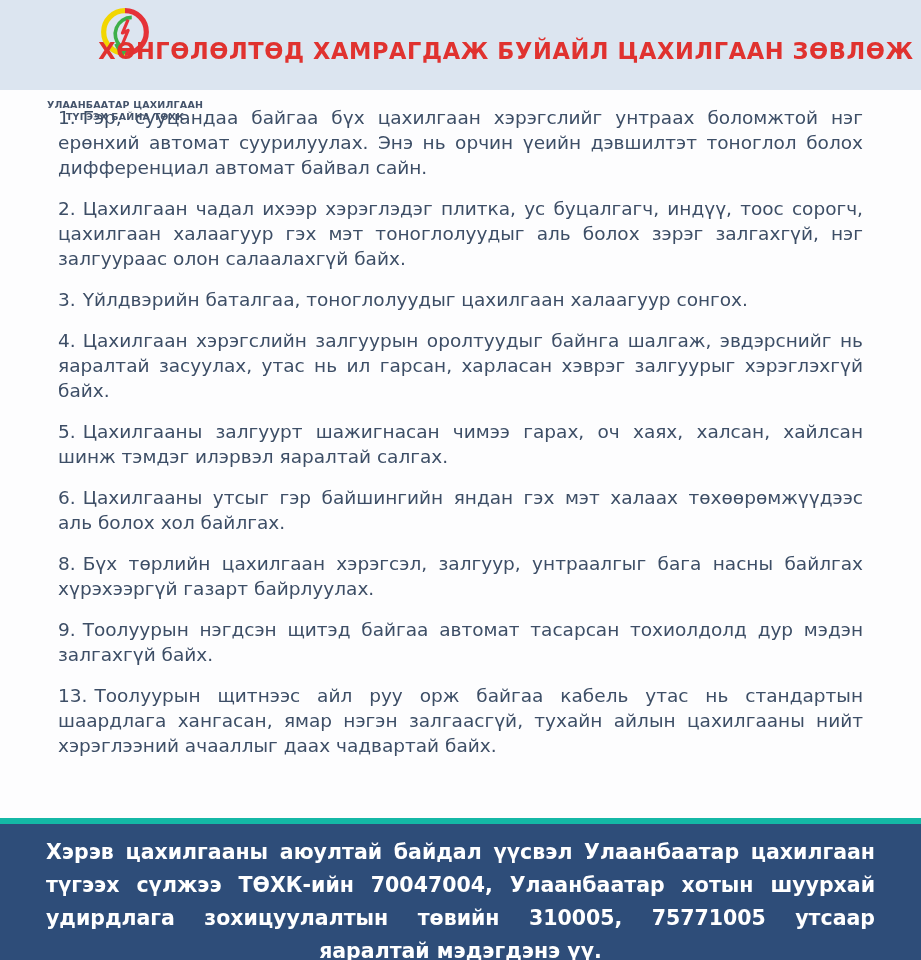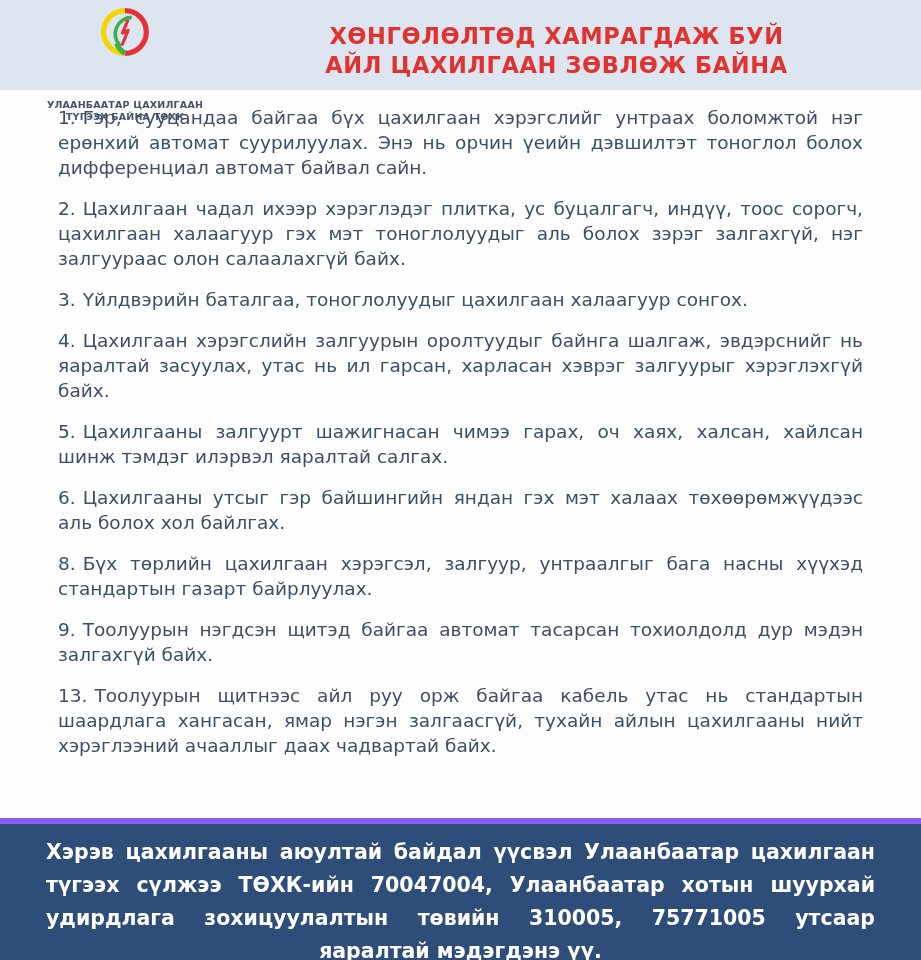--- a/index.html
+++ b/index.html
@@ -27,21 +27,21 @@
   }
   .logo-circle{width:52px;height:52px;display:block;}
   .logo-caption{
     margin-top:3px;
     font-size:9.5px;font-weight:bold;line-height:1.3;
     color:#44536b;text-align:center;letter-spacing:.2px;
     white-space:nowrap;
   }
   .title-block{
     position:absolute;left:192px;right:0;top:0;height:102px;
-    display:flex;flex-direction:column;justify-content:center;align-items:center;
+    display:flex;flex-direction:row;justify-content:center;align-items:center;
   }
   .title-line{
     color:#e0322f;font-weight:bold;
     font-size:22.5px;line-height:29px;letter-spacing:.6px;
     text-align:center;white-space:nowrap;
   }
   
   .main{
     flex:1 1 auto;
     padding:15px 58px 0 58px;
@@ -51,21 +51,21 @@
     margin:0 0 16px 0;
     color:#3d4e66;
     font-size:18.5px;line-height:25px;
     text-align:justify;
   }
   .advice-item .num{margin-right:7px;}
   
   .footer{
     flex:0 0 142px;height:142px;
     background:#2e4d79;
-    border-top:6px solid #8b5cf6;
+    border-top:6px solid #14b8a6;
     box-sizing:border-box;
     padding:12px 46px 0 46px;
   }
   .footer-text{
     color:#ffffff;font-weight:bold;
     font-size:20.5px;line-height:33px;
     text-align:justify;
     text-align-last:center;
     -moz-text-align-last:center;
   }
@@ -95,21 +95,21 @@
     </div>
   </div>
 
   <div class="main">
     <p class="advice-item"><span class="num">1.</span><span>Гэр, сууцандаа байгаа бүх цахилгаан хэрэгслийг унтраах боломжтой нэг ерөнхий автомат суурилуулах. Энэ нь орчин үеийн дэвшилтэт тоноглол болох дифференциал автомат байвал сайн.</span></p>
     <p class="advice-item"><span class="num">2.</span><span>Цахилгаан чадал ихээр хэрэглэдэг плитка, ус буцалгагч, индүү, тоос сорогч, цахилгаан халаагуур гэх мэт тоноглолуудыг аль болох зэрэг залгахгүй, нэг залгуураас олон салаалахгүй байх.</span></p>
     <p class="advice-item"><span class="num">3.</span><span>Үйлдвэрийн баталгаа, тоноглолуудыг цахилгаан халаагуур сонгох.</span></p>
     <p class="advice-item"><span class="num">4.</span><span>Цахилгаан хэрэгслийн залгуурын оролтуудыг байнга шалгаж, эвдэрснийг нь яаралтай засуулах, утас нь ил гарсан, харласан хэврэг залгуурыг хэрэглэхгүй байх.</span></p>
     <p class="advice-item"><span class="num">5.</span><span>Цахилгааны залгуурт шажигнасан чимээ гарах, оч хаях, халсан, хайлсан шинж тэмдэг илэрвэл яаралтай салгах.</span></p>
     <p class="advice-item"><span class="num">6.</span><span>Цахилгааны утсыг гэр байшингийн яндан гэх мэт халаах төхөөрөмжүүдээс аль болох хол байлгах.</span></p>
-    <p class="advice-item"><span class="num">8.</span><span>Бүх төрлийн цахилгаан хэрэгсэл, залгуур, унтраалгыг бага насны хүүхэд стандартын газарт байрлуулах.</span></p>
+    <p class="advice-item"><span class="num">8.</span><span>Бүх төрлийн цахилгаан хэрэгсэл, залгуур, унтраалгыг бага насны байлгах хүрэхээргүй газарт байрлуулах.</span></p>
     <p class="advice-item"><span class="num">9.</span><span>Тоолуурын нэгдсэн щитэд байгаа автомат тасарсан тохиолдолд дур мэдэн залгахгүй байх.</span></p>
     <p class="advice-item"><span class="num">13.</span><span>Тоолуурын щитнээс айл руу орж байгаа кабель утас нь стандартын шаардлага хангасан, ямар нэгэн залгаасгүй, тухайн айлын цахилгааны нийт хэрэглээний ачааллыг даах чадвартай байх.</span></p>
 
   </div>
 
   <div class="footer">
     <div class="footer-text">Хэрэв цахилгааны аюултай байдал үүсвэл Улаанбаатар цахилгаан түгээх сүлжээ ТӨХК-ийн 70047004, Улаанбаатар хотын шуурхай удирдлага зохицуулалтын төвийн 310005, 75771005 утсаар яаралтай мэдэгдэнэ үү.</div>
   </div>
 
 </div>

